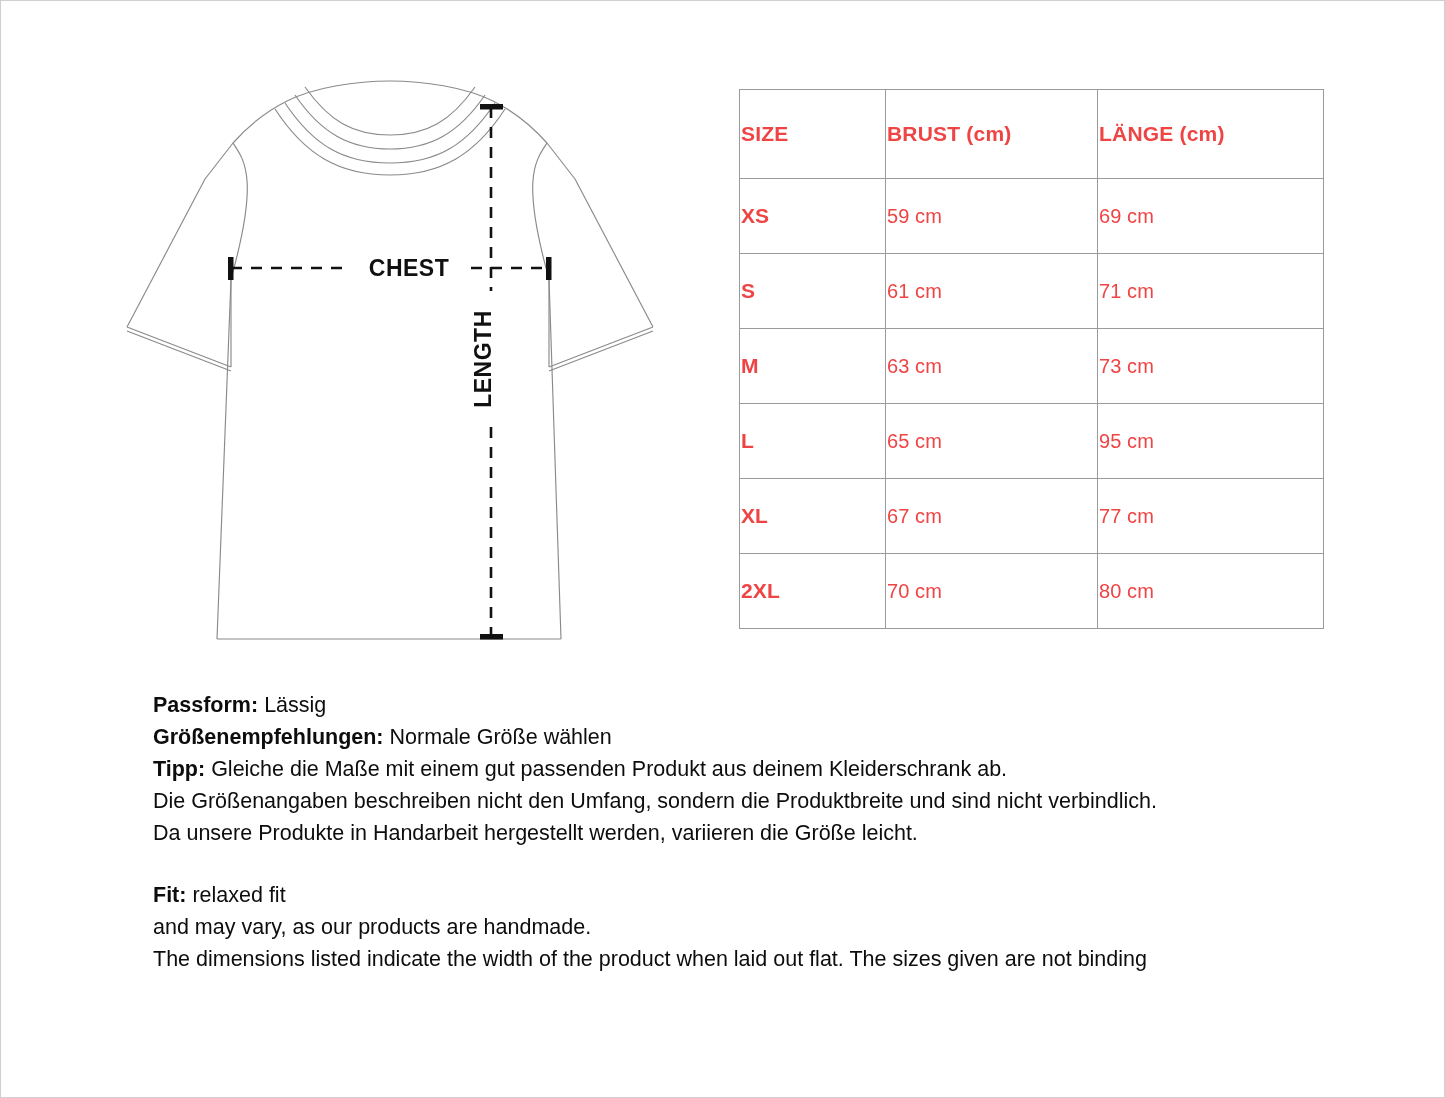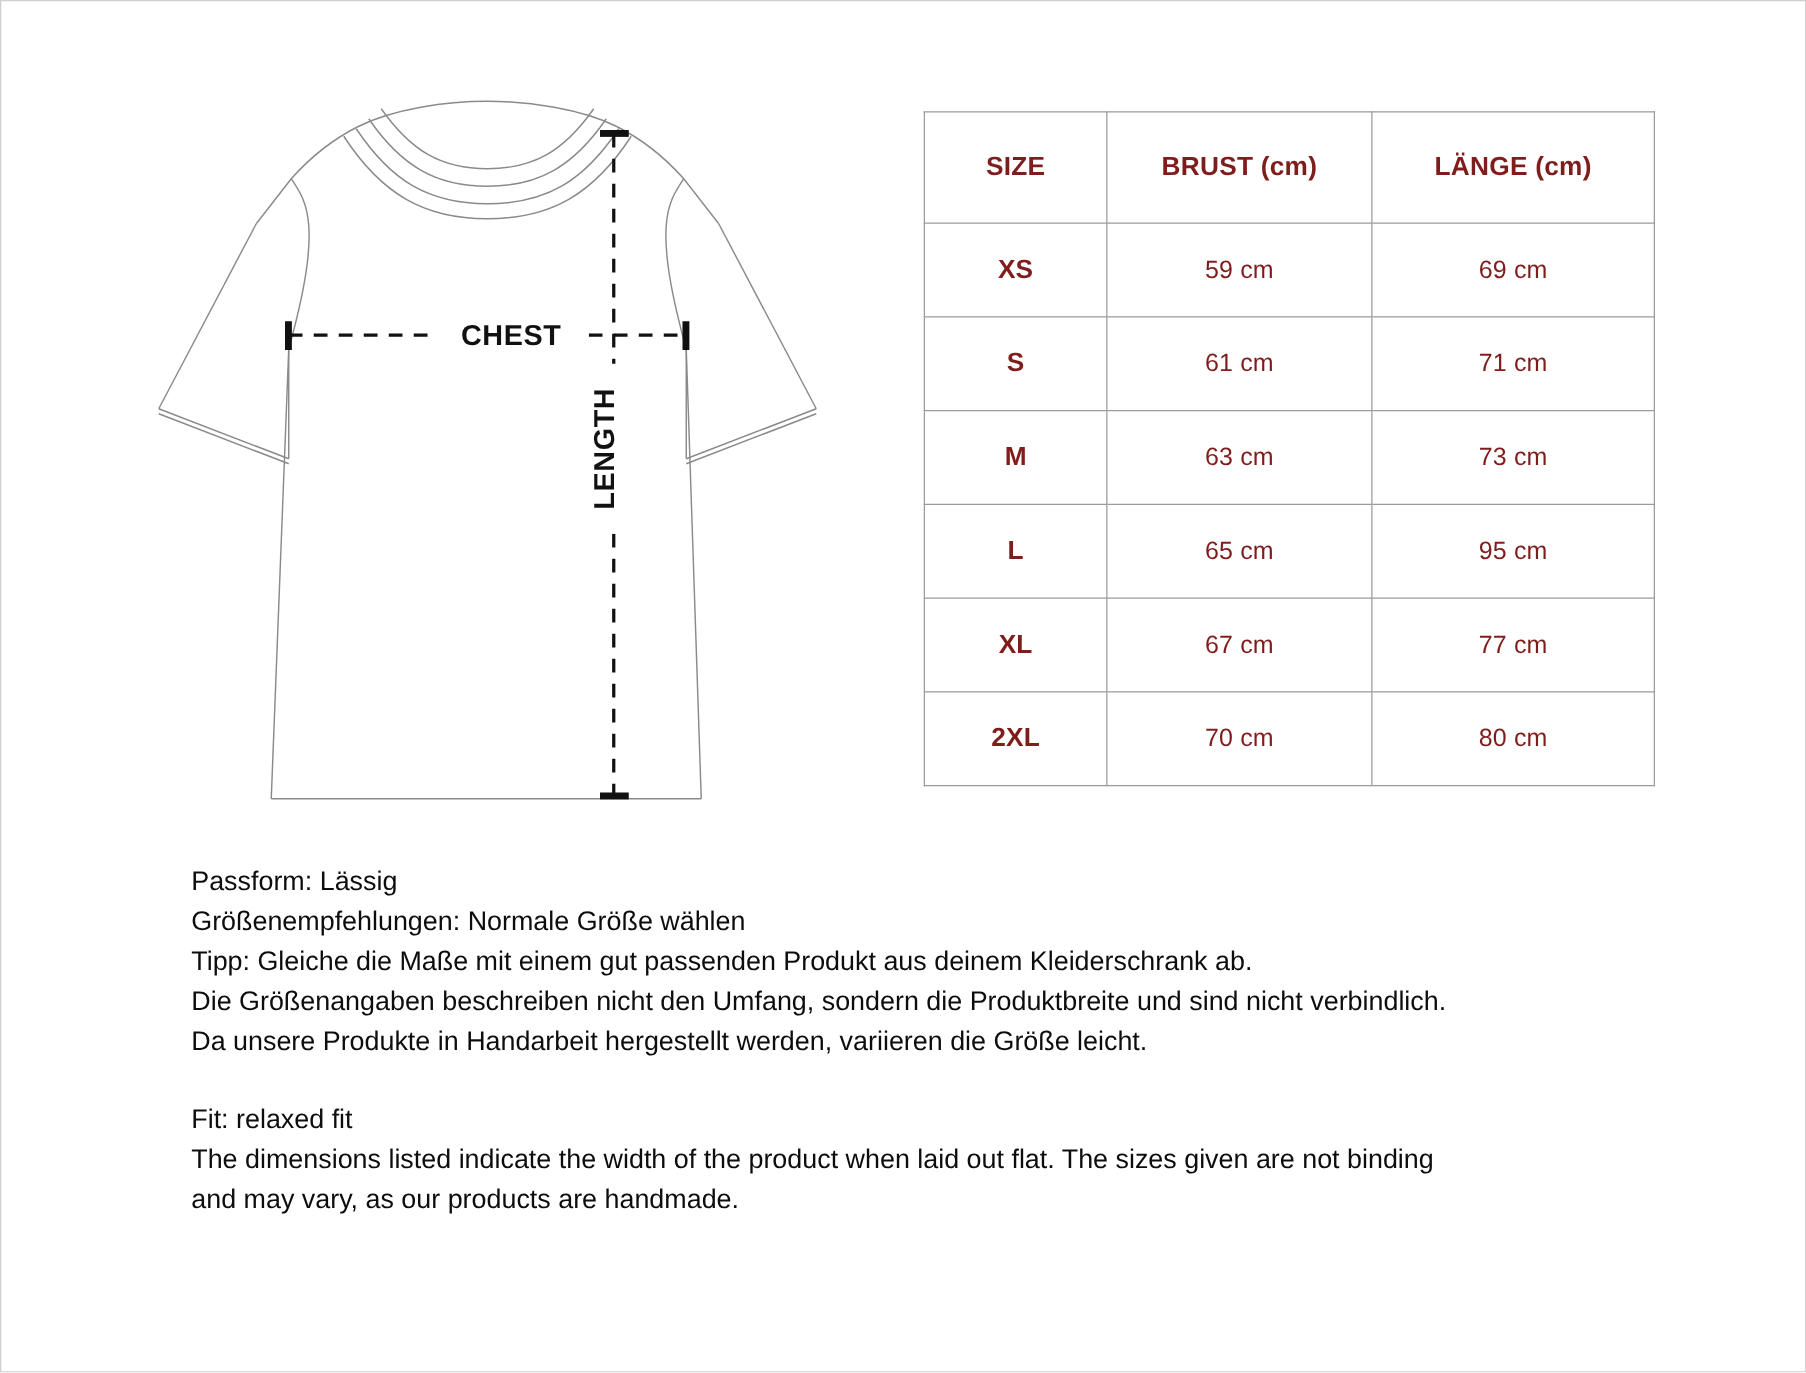--- a/index.html
+++ b/index.html
@@ -37,23 +37,23 @@
     width: 584px;
   }
   table.size-table {
     border-collapse: collapse;
     width: 584px;
     table-layout: fixed;
   }
   table.size-table th,
   table.size-table td {
     border: 1px solid #9b9b9b;
-    text-align: center;
+    text-align: left;
     vertical-align: middle;
-    color: #7f1d1d;
+    color: #ef4444;
   }
   table.size-table th {
     height: 89px;
     font-size: 21px;
     font-weight: bold;
     letter-spacing: 0.2px;
   }
   table.size-table td {
     height: 75px;
     font-size: 20px;
@@ -75,21 +75,21 @@
     top: 688px;
     width: 1160px;
   }
   .para { margin: 0; }
   .line {
     font-size: 21.5px;
     line-height: 32px;
     color: #0d0d0d;
     white-space: nowrap;
   }
-  .line b { font-weight: normal; }
+  .line b { font-weight: bold; }
   .block-gap { height: 30px; }
 </style>
 </head>
 <body>
 
 <div id="page">
 
   <div id="shirt-diagram">
     <svg viewBox="0 0 570 570" xmlns="http://www.w3.org/2000/svg">
       <g fill="none" stroke="#8a8a8a" stroke-width="1.15">
@@ -217,19 +217,19 @@
       <div class="line">Die Größenangaben beschreiben nicht den Umfang, sondern die Produktbreite und sind nicht verbindlich.</div>
       <div class="line">Da unsere Produkte in Handarbeit hergestellt werden, variieren die Größe leicht.</div>
     </div>
 
     <div class="block-gap"></div>
 
     <div class="para">
       <div class="line">
         <b>Fit:</b><span> relaxed fit</span>
       </div>
+      <div class="line">and may vary, as our products are handmade.</div>
       <div class="line">The dimensions listed indicate the width of the product when laid out flat. The sizes given are not binding</div>
-      <div class="line">and may vary, as our products are handmade.</div>
     </div>
 
   </div>
 
 </div>
 
 </body></html>

